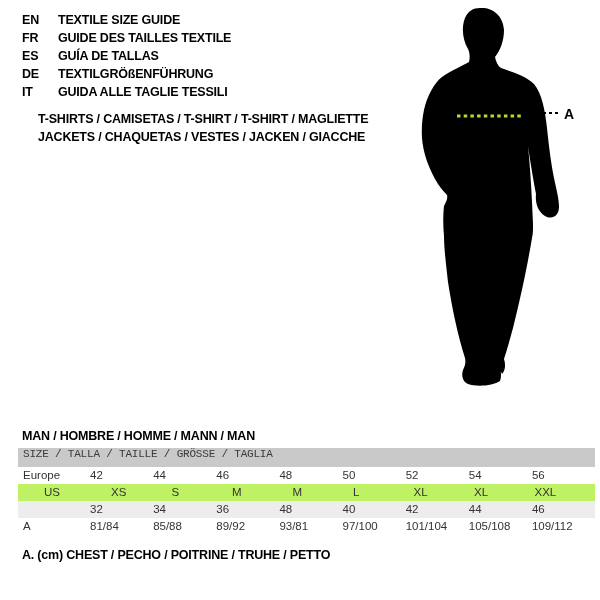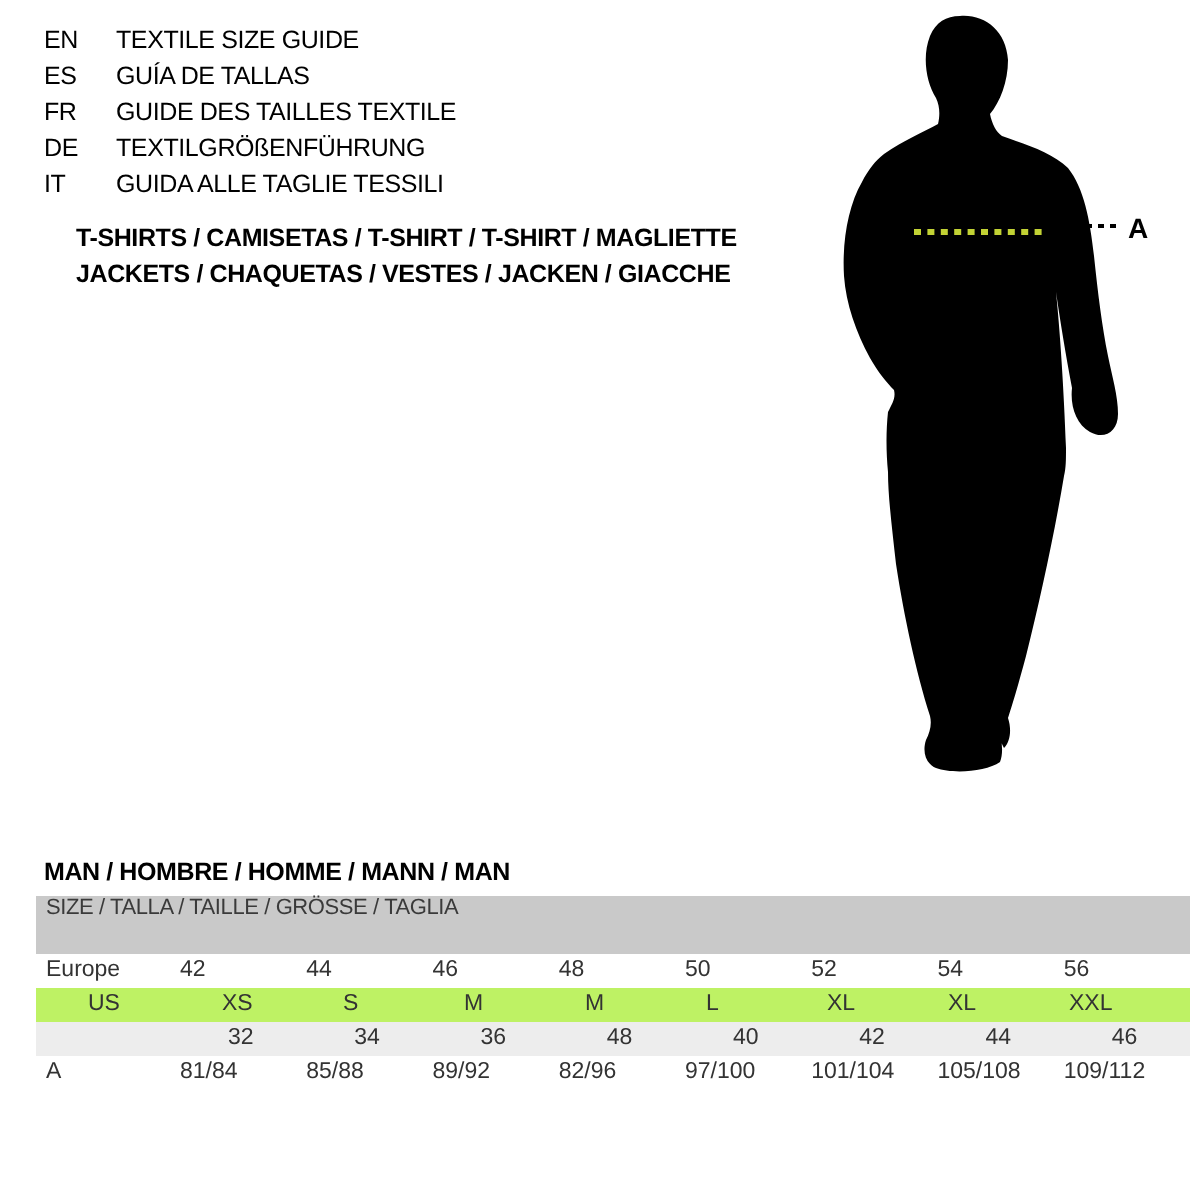--- a/index.html
+++ b/index.html
@@ -2,55 +2,55 @@
 <html><head>
 <meta charset="utf-8">
 <style>
   html,body{margin:0;padding:0;background:#fff;}
   .page{
     position:relative;width:600px;height:600px;background:#fff;overflow:hidden;
     font-family:"Liberation Sans",sans-serif;color:#000;
   }
   
   .lang-list{position:absolute;top:11px;left:22px;}
-  .lang-row{display:flex;height:18px;line-height:18px;font-size:12.5px;font-weight:400;letter-spacing:-0.2px;}
+  .lang-row{display:flex;height:18px;line-height:18px;font-size:12.5px;font-weight:700;letter-spacing:-0.2px;}
   .lang-code{width:36px;}
   
   .garments{position:absolute;top:110px;left:22px;font-size:12.5px;font-weight:700;letter-spacing:-0.2px;line-height:18px;margin-left:16px;}
   
   .figure-svg{position:absolute;top:0;left:0;width:600px;height:600px;}
   .figure-svg text{font-family:"Liberation Sans",sans-serif;font-size:14px;font-weight:600;}
   
   .section-title{position:absolute;top:419px;left:22px;font-size:12.5px;font-weight:700;letter-spacing:-0.2px;margin-top:10px;}
   
   .size-table{position:absolute;top:448px;left:18px;width:577px;font-size:11.5px;color:#333;}
-  .thead{height:29px;line-height:13px;padding-left:5px;font-size:11px;color:#3a3a3a;letter-spacing:-0.2px;}
+  .thead{height:19px;line-height:13px;padding-left:5px;font-size:11px;color:#3a3a3a;letter-spacing:-0.2px;font-family:Liberation Mono, monospace;}
   .trow{display:flex;height:17px;line-height:17px;}
   .tlabel{width:72px;padding-left:5px;box-sizing:border-box;text-align:left;}
   .tcell{flex:1;text-align:left;}
   
   .footnote{position:absolute;top:548px;left:22px;font-size:12.5px;font-weight:700;letter-spacing:-0.2px;}
 </style>
 </head>
 <body>
 
 <div class="page">
 
   <div class="lang-list">
     <div class="lang-row">
       <span class="lang-code">EN</span>
       <span class="lang-text">TEXTILE SIZE GUIDE</span>
     </div>
     <div class="lang-row">
+      <span class="lang-code">FR</span>
+      <span class="lang-text">GUIDE DES TAILLES TEXTILE</span>
+    </div>
+    <div class="lang-row">
       <span class="lang-code">ES</span>
       <span class="lang-text">GUÍA DE TALLAS</span>
-    </div>
-    <div class="lang-row">
-      <span class="lang-code">FR</span>
-      <span class="lang-text">GUIDE DES TAILLES TEXTILE</span>
     </div>
     <div class="lang-row">
       <span class="lang-code">DE</span>
       <span class="lang-text">TEXTILGRÖßENFÜHRUNG</span>
     </div>
     <div class="lang-row">
       <span class="lang-code">IT</span>
       <span class="lang-text">GUIDA ALLE TAGLIE TESSILI</span>
     </div>
   </div>
@@ -119,39 +119,40 @@
           <div class="tlabel">US</div>
           <div class="tcell">XS</div>
           <div class="tcell">S</div>
           <div class="tcell">M</div>
           <div class="tcell">M</div>
           <div class="tcell">L</div>
           <div class="tcell">XL</div>
           <div class="tcell">XL</div>
           <div class="tcell">XXL</div>
         </div>
-        <div class="trow" style="background: rgb(237, 237, 237); gap: 24px;">
+        <div class="trow" style="background: rgb(237, 237, 237);">
           <div class="tlabel"></div>
           <div class="tcell">32</div>
           <div class="tcell">34</div>
           <div class="tcell">36</div>
           <div class="tcell">48</div>
           <div class="tcell">40</div>
           <div class="tcell">42</div>
           <div class="tcell">44</div>
           <div class="tcell">46</div>
         </div>
         <div class="trow" style="background: rgb(255, 255, 255);">
           <div class="tlabel">A</div>
           <div class="tcell">81/84</div>
           <div class="tcell">85/88</div>
           <div class="tcell">89/92</div>
-          <div class="tcell">82/96</div>
+          <div class="tcell">93/81</div>
           <div class="tcell">97/100</div>
           <div class="tcell">101/104</div>
           <div class="tcell">105/108</div>
           <div class="tcell">109/112</div>
         </div>
       </div>
   </div>
 
+  <div class="footnote">A. (cm) CHEST / PECHO / POITRINE / TRUHE / PETTO</div>
 
 </div>
 
 </body></html>

